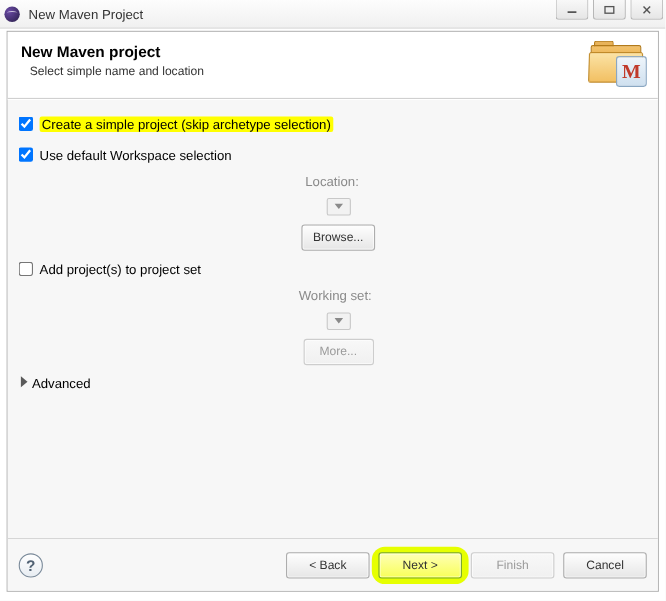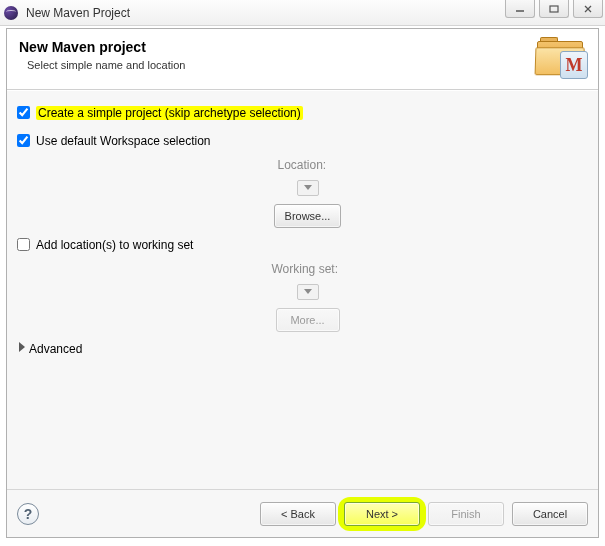--- a/index.html
+++ b/index.html
@@ -325,21 +325,21 @@
           <svg width="8" height="6">
               <polygon points="0,0 8,0 4,5" fill="#8a8a8a"></polygon>
             </svg>
         </span>
       </div>
       <button class="btn small-btn">Browse...</button>
     </div>
 
     <div class="row">
       <input type="checkbox" style="">
-      <label>Add location(s) to working set</label>
+      <label>Add project(s) to project set</label>
     </div>
 
     <div class="sub-row">
       <span class="disabled-label" style="width:72px">Working set:</span>
       <div class="combo disabled">
         <span class="combo-arrow">
           <svg width="8" height="6">
               <polygon points="0,0 8,0 4,5" fill="#8a8a8a"></polygon>
             </svg>
         </span>

